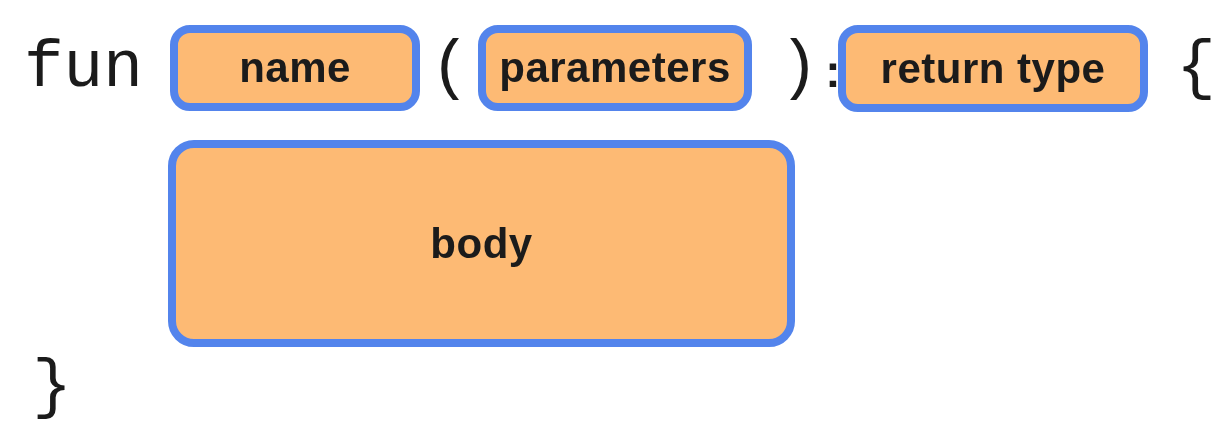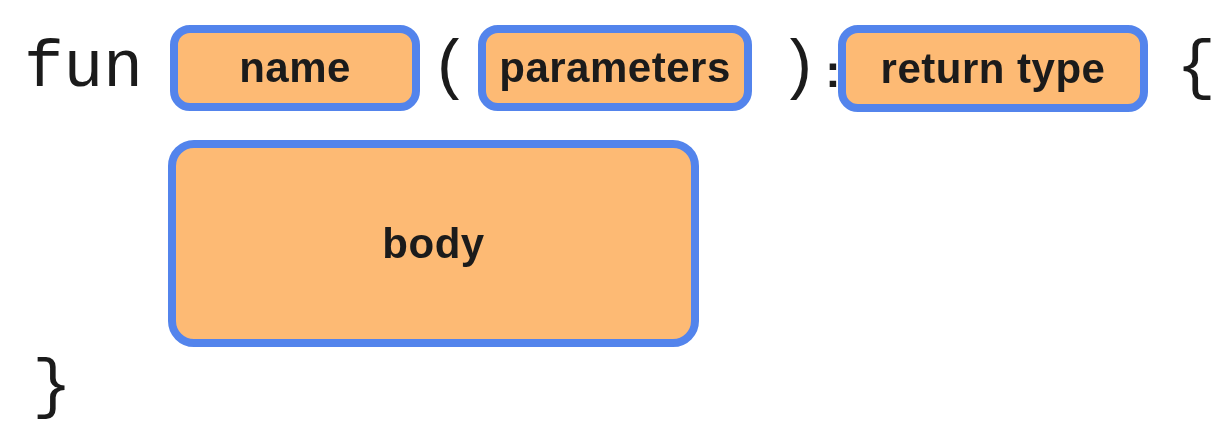--- a/index.html
+++ b/index.html
@@ -47,21 +47,21 @@
     background:#fdba74;
     display:flex;align-items:center;justify-content:center;
     font-size:42px;
     font-weight:600;
     color:var(--text-color);
     letter-spacing:0.5px;
   }
   .slot-name{left:170px;top:25px;width:250px;height:86px;}
   .slot-parameters{left:478px;top:25px;width:274px;height:86px;}
   .slot-return-type{left:838px;top:25px;width:310px;height:87px;}
-  .slot-body{left:168px;top:140px;width:531px;height:207px;border-radius:26px;}
+  .slot-body{left:168px;top:140px;width:627px;height:207px;border-radius:26px;}
 </style>
 </head>
 <body style="background: rgb(255, 255, 255);">
 
 <div class="canvas">
 
   <span class="code tok-fun">fun</span>
 
   <div class="slot slot-name">
     <span>name</span>

